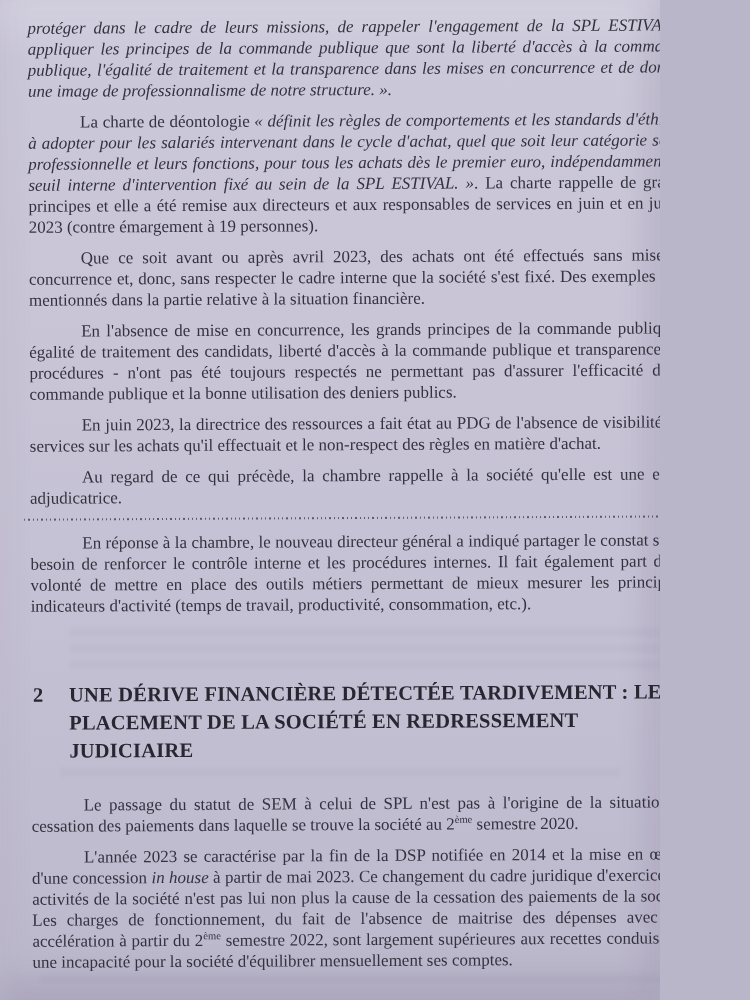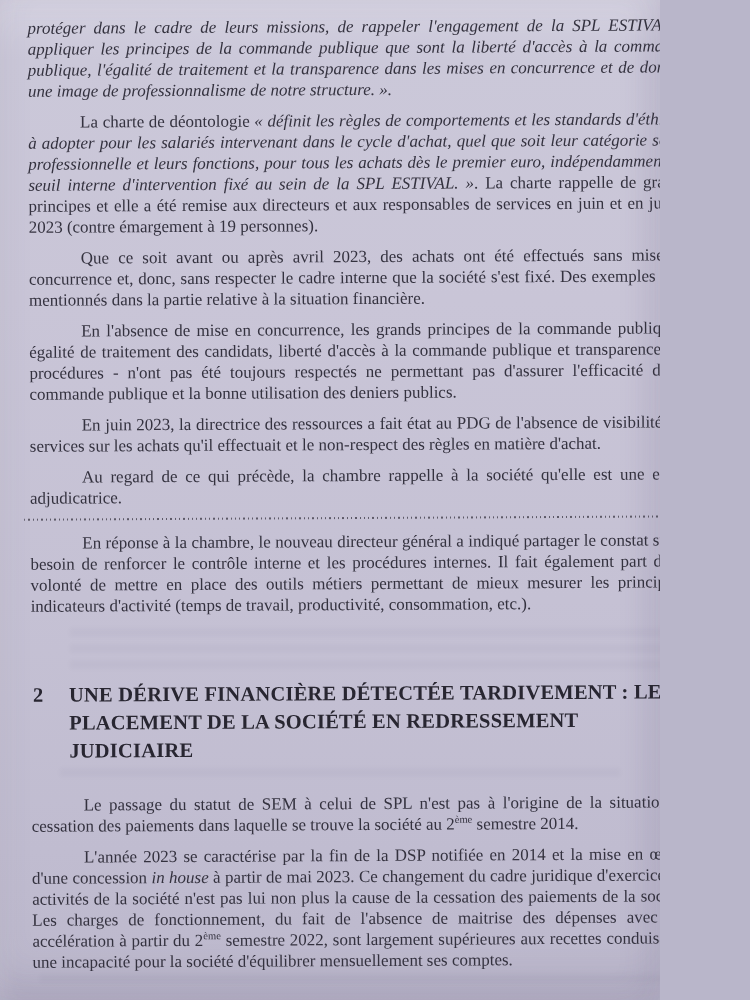--- a/index.html
+++ b/index.html
@@ -73,21 +73,21 @@
 
     <div class="dotted-sep"></div>
 
     <p class="para indent"><span>En réponse à la chambre, le nouveau directeur général a indiqué partager le constat sur le besoin de renforcer le contrôle interne et les procédures internes. Il fait également part de sa volonté de mettre en place des outils métiers permettant de mieux mesurer les principaux indicateurs d'activité (temps de travail, productivité, consommation, etc.).</span></p>
 
     <div class="heading">
       <span class="h-num">2</span>
       <span class="h-text">UNE DÉRIVE FINANCIÈRE DÉTECTÉE TARDIVEMENT : LE PLACEMENT DE LA SOCIÉTÉ EN REDRESSEMENT JUDICIAIRE</span>
     </div>
 
-    <p class="para indent"><span>Le passage du statut de SEM à celui de SPL n'est pas à l'origine de la situation de cessation des paiements dans laquelle se trouve la société au 2</span><sup>ème</sup><span> semestre 2014.</span></p>
+    <p class="para indent"><span>Le passage du statut de SEM à celui de SPL n'est pas à l'origine de la situation de cessation des paiements dans laquelle se trouve la société au 2</span><sup>ème</sup><span> semestre 2020.</span></p>
 
     <p class="para indent"><span>L'année 2023 se caractérise par la fin de la DSP notifiée en 2014 et la mise en œuvre d'une concession </span><span class="it">in house</span><span> à partir de mai 2023. Ce changement du cadre juridique d'exercice des activités de la société n'est pas lui non plus la cause de la cessation des paiements de la société. Les charges de fonctionnement, du fait de l'absence de maitrise des dépenses avec une accélération à partir du 2</span><sup>ème</sup><span> semestre 2022, sont largement supérieures aux recettes conduisant à une incapacité pour la société d'équilibrer mensuellement ses comptes.</span></p>
 
   </div>
 
   <div class="ghost ghost-1"></div>
   <div class="ghost ghost-2"></div>
   <div class="ghost ghost-3"></div>
 </div>
 

